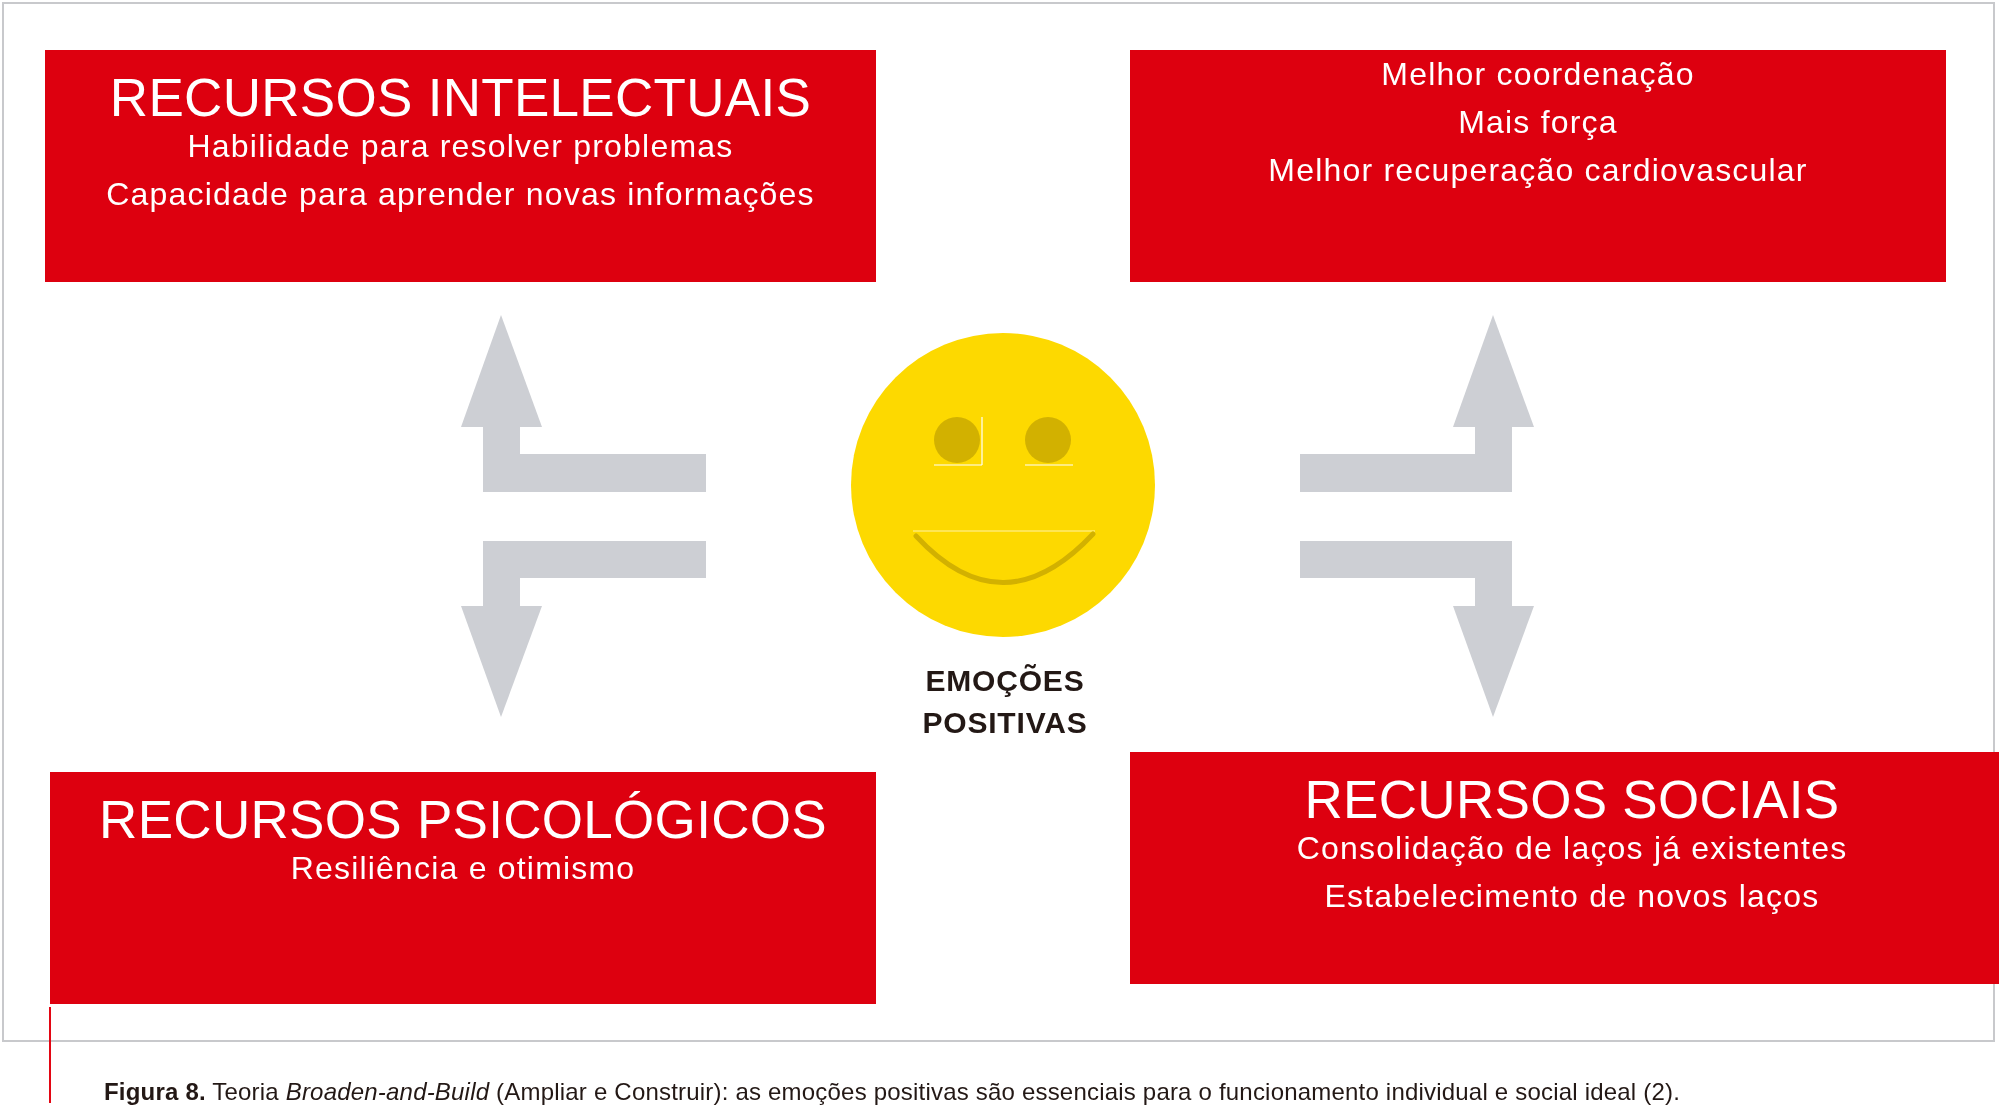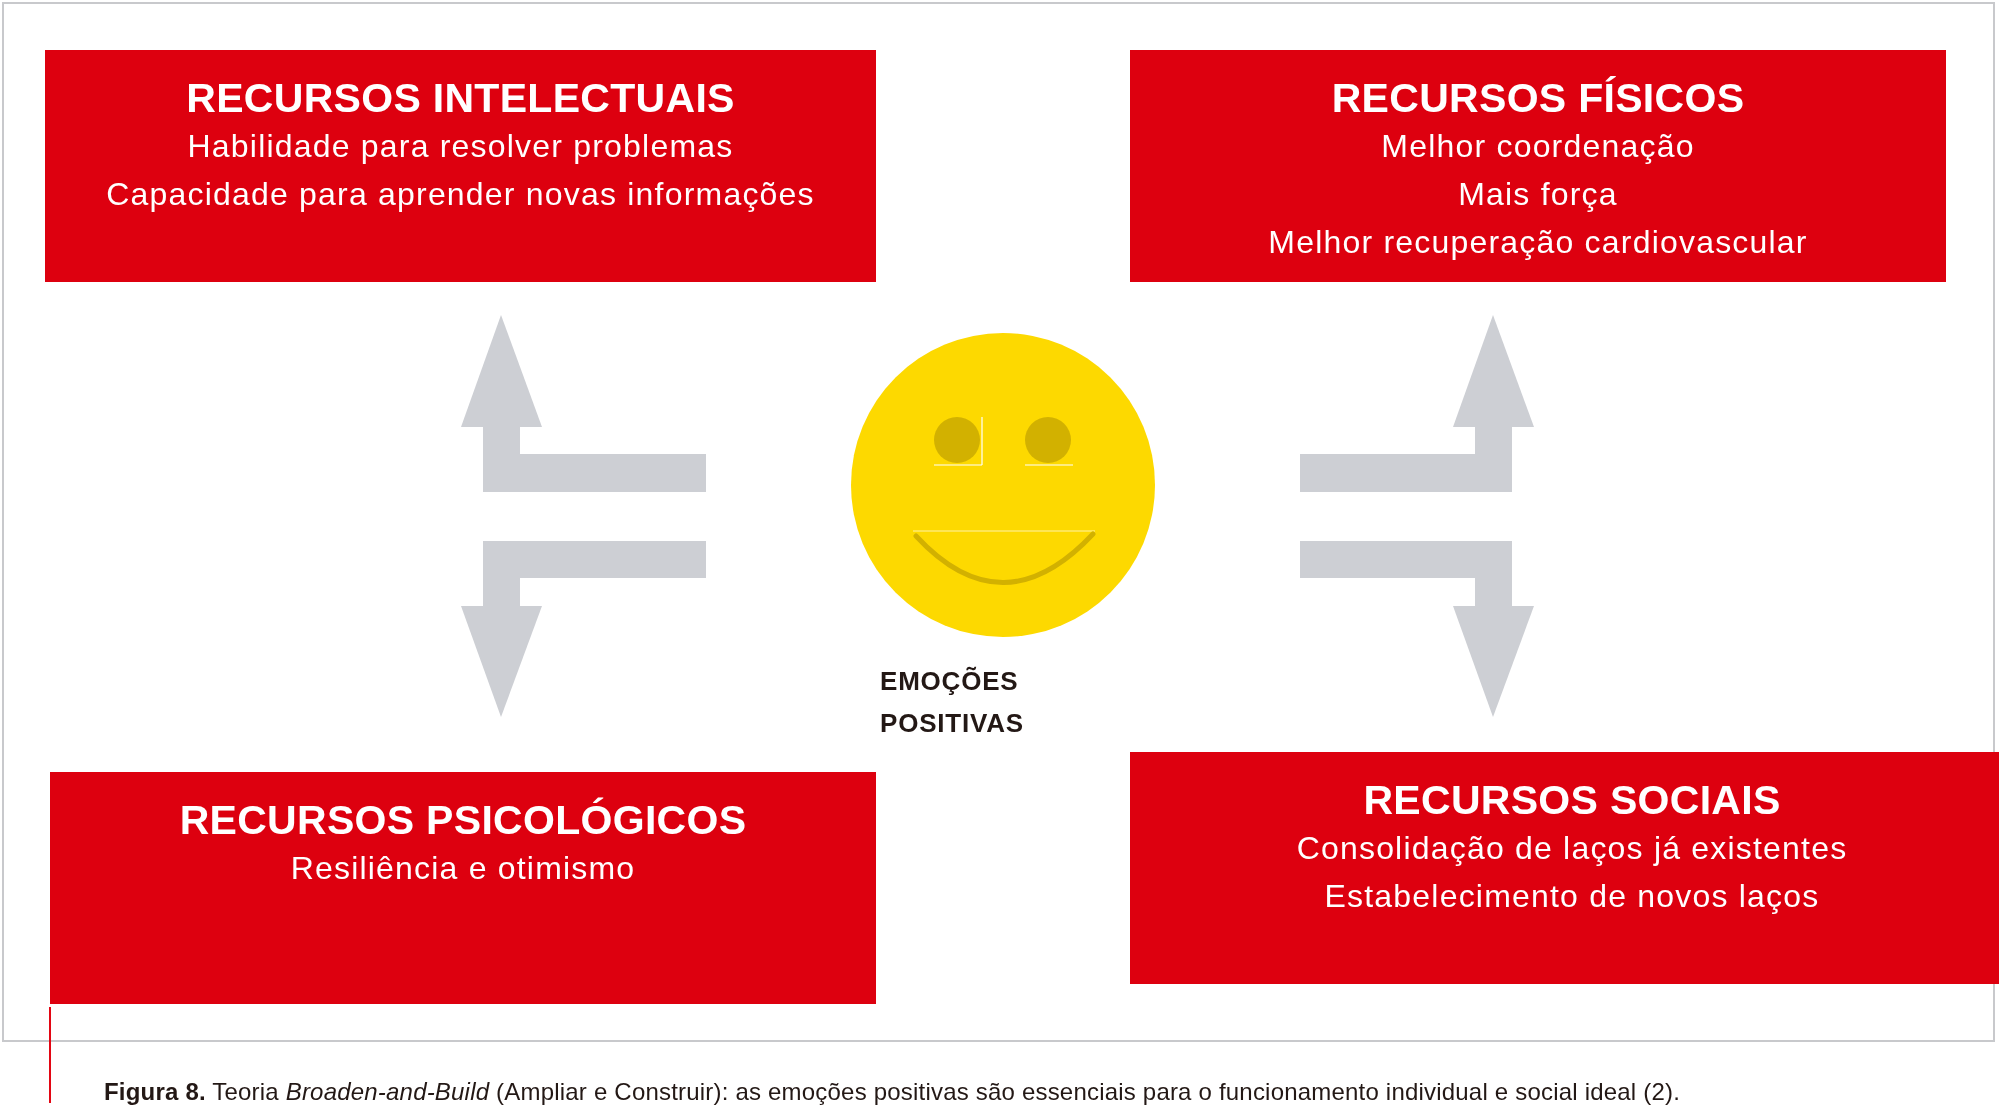--- a/index.html
+++ b/index.html
@@ -2,50 +2,49 @@
 <html><head>
 <meta charset="utf-8">
 <style>
   html, body { margin: 0; padding: 0; background: #ffffff; }
   body { width: 1999px; height: 1113px; position: relative; overflow: hidden;
          font-family: "Liberation Sans", "DejaVu Sans", sans-serif; }
   .frame { position: absolute; left: 2px; top: 2px; width: 1993px; height: 1040px;
            border: 2px solid #c8c9cc; box-sizing: border-box; }
   .box { position: absolute; background: #dd000f; color: #ffffff; text-align: center;
          box-sizing: border-box; }
-  .box .title { font-weight: bold; font-size: 41px; line-height: 48px; margin-top: 24px;
+  .box .title { font-weight: normal; font-size: 53px; line-height: 48px; margin-top: 24px;
                 letter-spacing: 0.3px; }
   .box .line { font-size: 32px; line-height: 48px; letter-spacing: 1.2px; }
   #box-intel { left: 45px; top: 50px; width: 831px; height: 232px; }
   #box-fis   { left: 1130px; top: 50px; width: 816px; height: 232px; }
   #box-psi   { left: 50px; top: 752px; width: 826px; height: 232px; margin-top: 20px; }
   #box-soc   { left: 1130px; top: 752px; width: 884px; height: 232px; }
   .arrows { position: absolute; }
-  .center-label { position: absolute; left: 880px; top: 660px; width: 250px; text-align: left;
-                  font-weight: bold; font-size: 26px; line-height: 42px; color: #231815;
+  .center-label { position: absolute; left: 880px; top: 660px; width: 250px; text-align: center;
+                  font-weight: bold; font-size: 30px; line-height: 42px; color: #231815;
                   letter-spacing: 0.8px; }
   .caption-rule { position: absolute; left: 49px; top: 1007px; width: 2px; height: 96px; background: #e30613; }
   .caption { position: absolute; left: 104px; top: 1078px; font-size: 24px; color: #231815;
              white-space: nowrap; letter-spacing: 0.2px; }
   .caption .label { font-weight: bold; }
   .caption .ital { font-style: italic; }
 </style>
 </head>
 <body>
 
 <div class="frame"></div>
 
 <div class="box" id="box-intel">
   <div class="title">RECURSOS INTELECTUAIS</div>
   <div class="line">Habilidade para resolver problemas</div>
   <div class="line">Capacidade para aprender novas informações</div>
 </div>
 
 <div class="box" id="box-fis">
-  <div class="title">RECURSOS FÍSICOS</div>
   <div class="line">Melhor coordenação</div>
   <div class="line">Mais força</div>
   <div class="line">Melhor recuperação cardiovascular</div>
 </div>
 
 <div class="box" id="box-psi">
   <div class="title">RECURSOS PSICOLÓGICOS</div>
   <div class="line">Resiliência e otimismo</div>
 </div>
 

